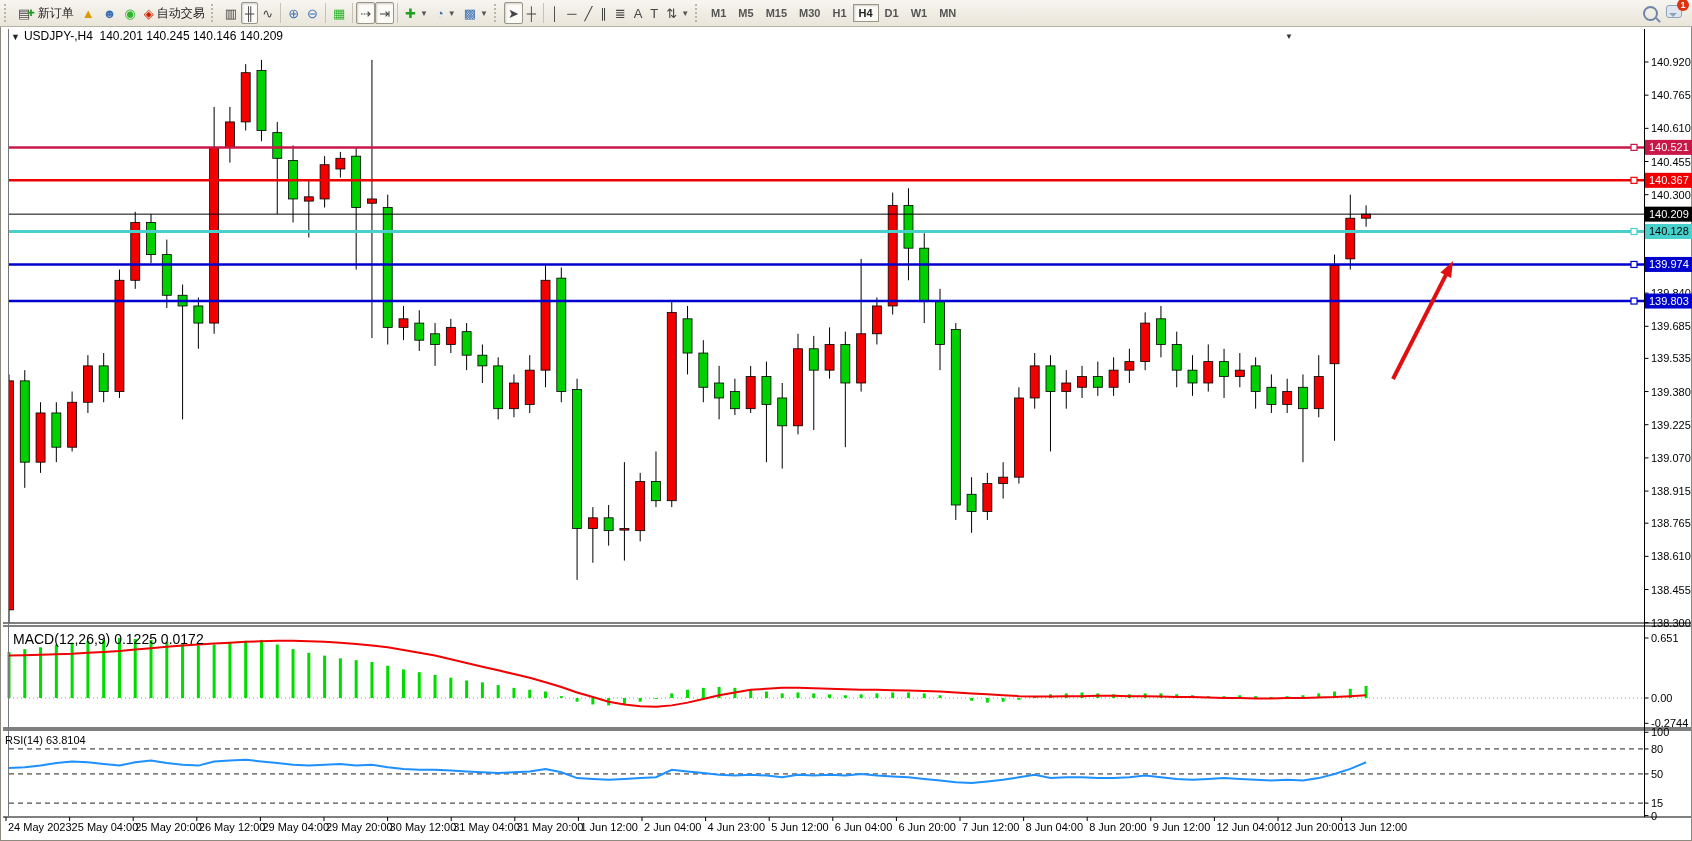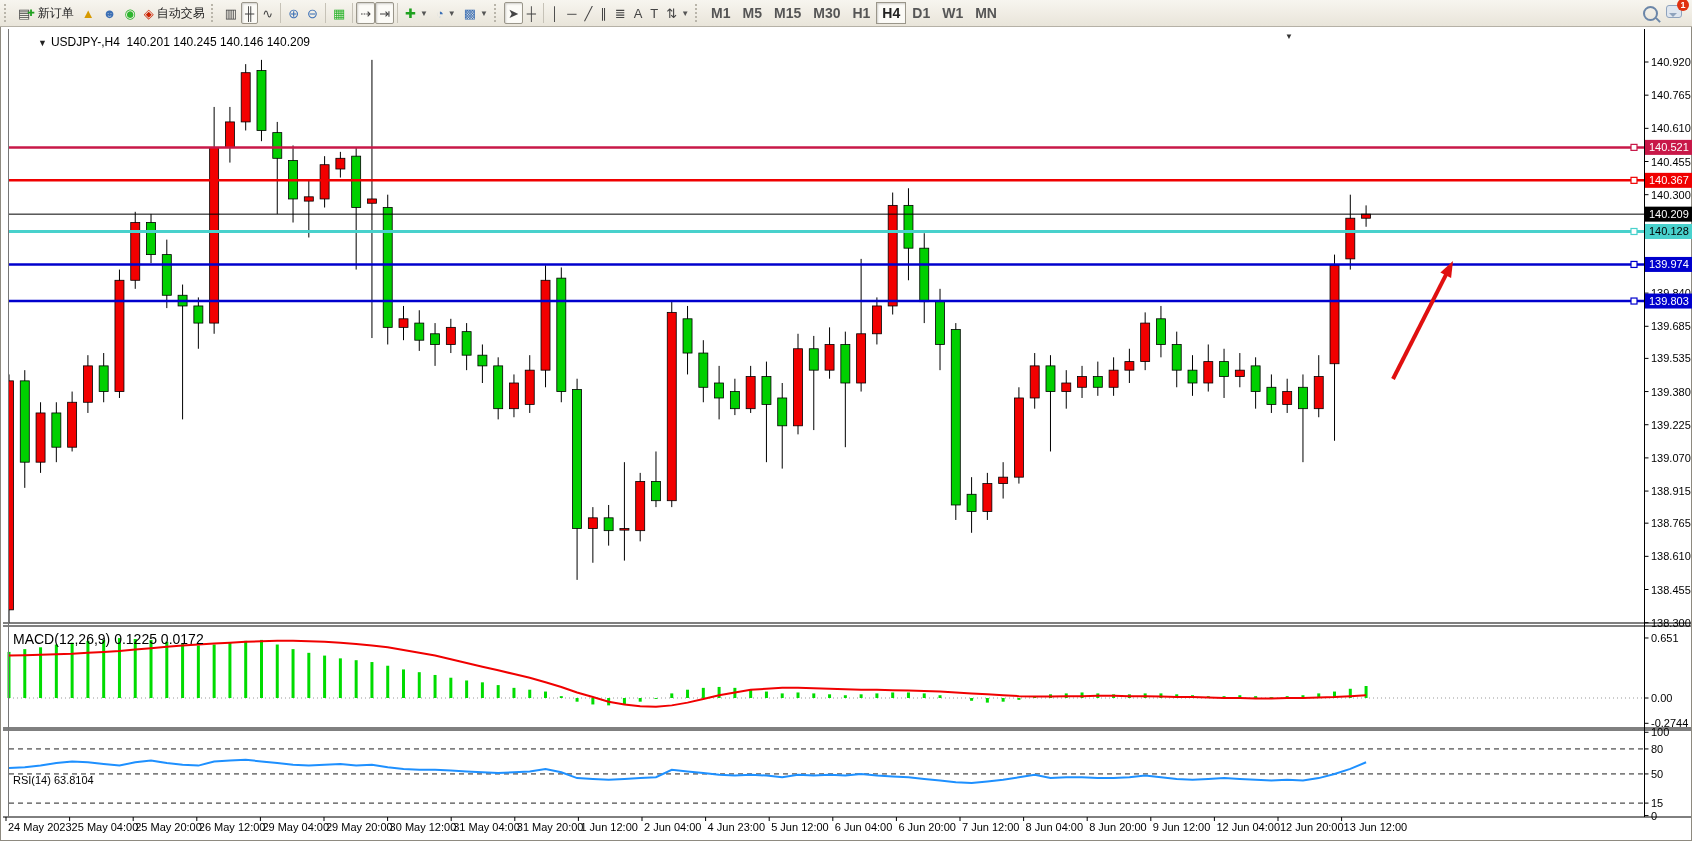--- a/index.html
+++ b/index.html
@@ -9,39 +9,39 @@
     border-bottom:1px solid #b5b1a6;padding:0 2px;position:relative;z-index:5;}
   .grip{width:4px;height:18px;border-left:2px dotted #b9b5aa;margin:0 4px 0 2px;}
   .sep{width:1px;height:20px;background:#c6c2b7;margin:0 3px;}
   .tbtn{display:flex;align-items:center;gap:3px;height:22px;padding:0 3px;border:1px solid transparent;
     background:transparent;font-size:12px;color:#222;cursor:default;border-radius:2px;}
   .tbtn.pressed{background:#fcfbf7;border:1px solid #9a968a;box-shadow:inset 1px 1px 2px rgba(0,0,0,.18);}
   .ico{font-size:13px;line-height:13px;display:inline-block;}
   .c-green{color:#1fa11f}.c-gold{color:#d79a00}.c-blue{color:#3b6fb5}.c-red{color:#cc2200}
   .c-dark{color:#444}.c-lime{color:#2db52d}
   .caret{font-size:8px;color:#555;margin-left:1px;}
-  .tf{font-size:14px;font-weight:bold;color:#555;padding:2px 5px;border:1px solid transparent;background:transparent;}
+  .tf{font-size:11px;font-weight:bold;color:#555;padding:2px 5px;border:1px solid transparent;background:transparent;}
   .tf.pressed{background:#fcfbf7;border:1px solid #9a968a;box-shadow:inset 1px 1px 2px rgba(0,0,0,.18);color:#222;}
   .right-tools{margin-left:auto;display:flex;align-items:center;gap:8px;padding-right:8px;}
   .mag{width:11px;height:11px;border:2px solid #6b86a8;border-radius:50%;position:relative;display:inline-block;}
   .mag::after{content:"";position:absolute;width:6px;height:2px;background:#6b86a8;transform:rotate(45deg);
     right:-5px;bottom:-2px;}
   .bubble{width:14px;height:11px;background:#dfe6ef;border:1px solid #8fa3bd;border-radius:3px;position:relative;display:inline-block;}
   .bubble::after{content:"";position:absolute;left:2px;bottom:-4px;border:4px solid transparent;border-top-color:#8fa3bd;}
   .nbadge{position:absolute;top:-5px;right:-7px;background:#e03010;color:#fff;font-size:9px;font-weight:bold;
     border-radius:50%;width:12px;height:12px;line-height:12px;text-align:center;}
   .bubble-wrap{position:relative;display:inline-block;}
   
   .chart-window{position:absolute;left:0;top:26px;width:1692px;height:815px;background:#fff;
     border:1px solid #8e8a80;box-sizing:border-box;}
   #chart-svg{position:absolute;left:0;top:0;}
   .overlay-label{position:absolute;font-size:12px;color:#000;z-index:3;white-space:nowrap;}
-  #symbol-title{left:10px;top:8px;margin-left:27px;}
+  #symbol-title{left:10px;top:2px;}
   #macd-label{left:12px;top:604px;font-size:14px;}
-  #rsi-label{left:12px;top:707px;font-size:11px;margin-top:40px;}
+  #rsi-label{left:4px;top:707px;font-size:11px;}
   .tri{font-size:9px;margin-right:4px;color:#222;}
 </style>
 </head>
 <body>
 
 <div class="toolbar">
   <span class="grip"></span>
   <button class="tbtn">
     <span class="ico c-dark">▤</span>
     <span class="ico c-green" style="font-size:9px;margin-left:-6px;">✚</span>

